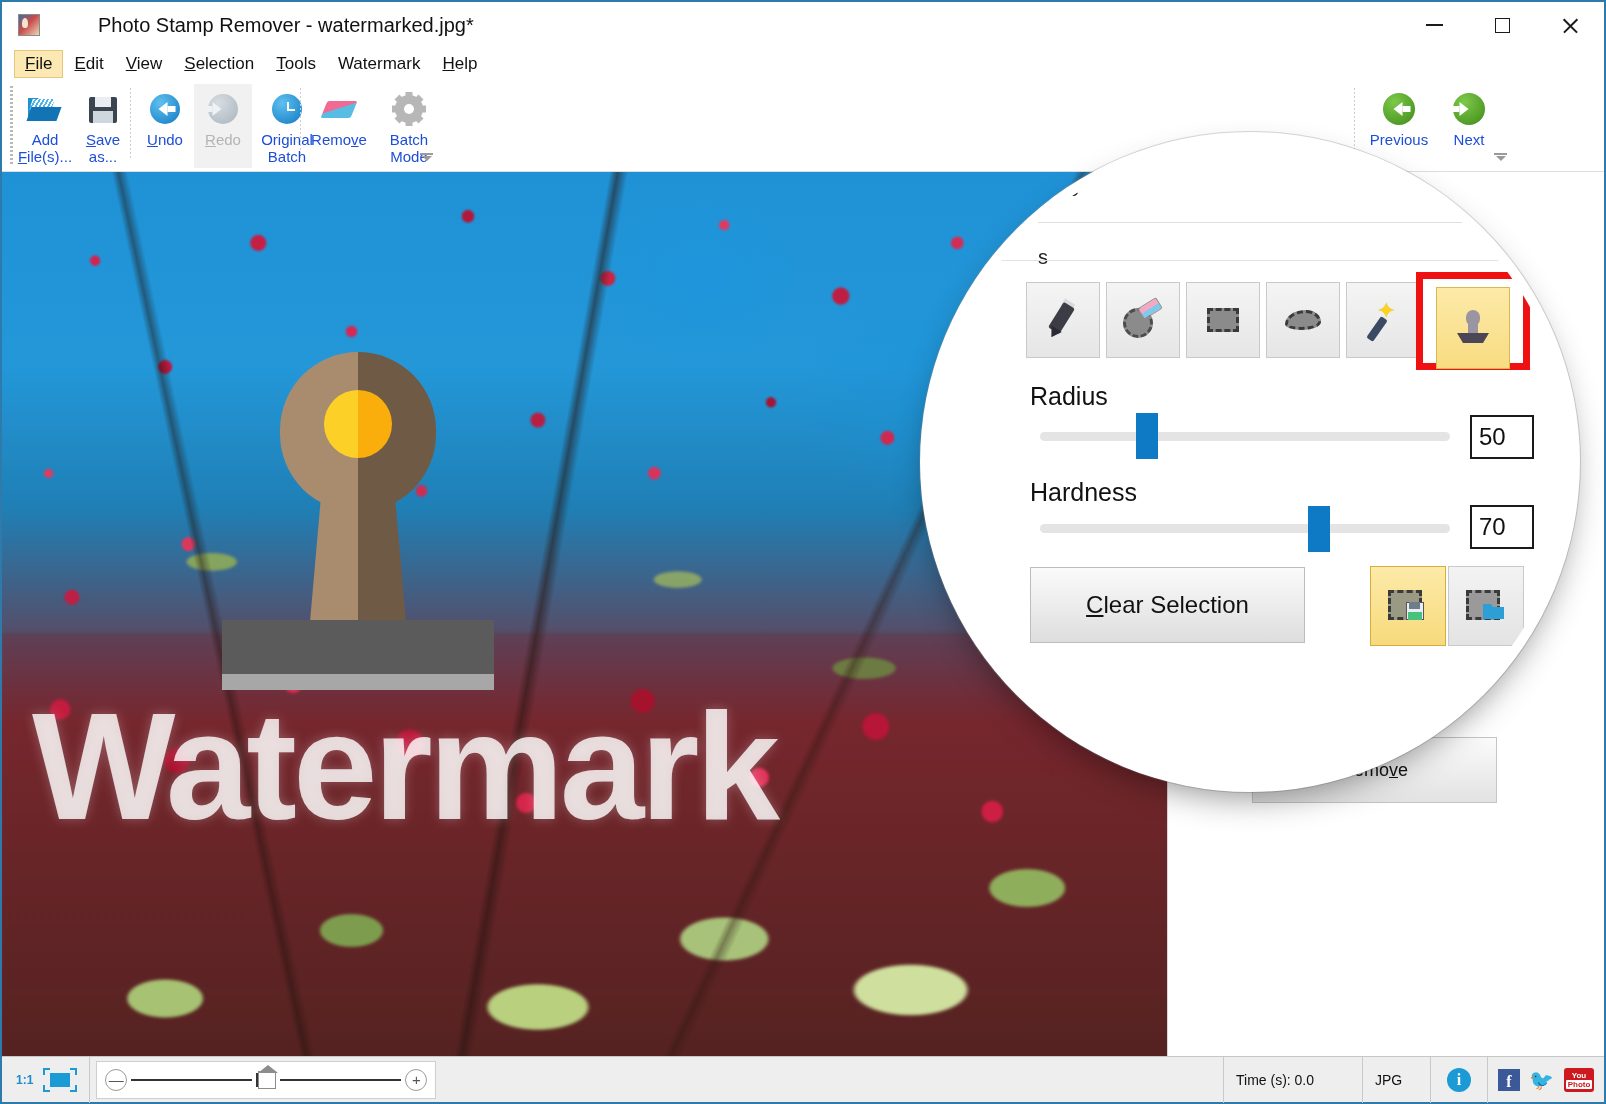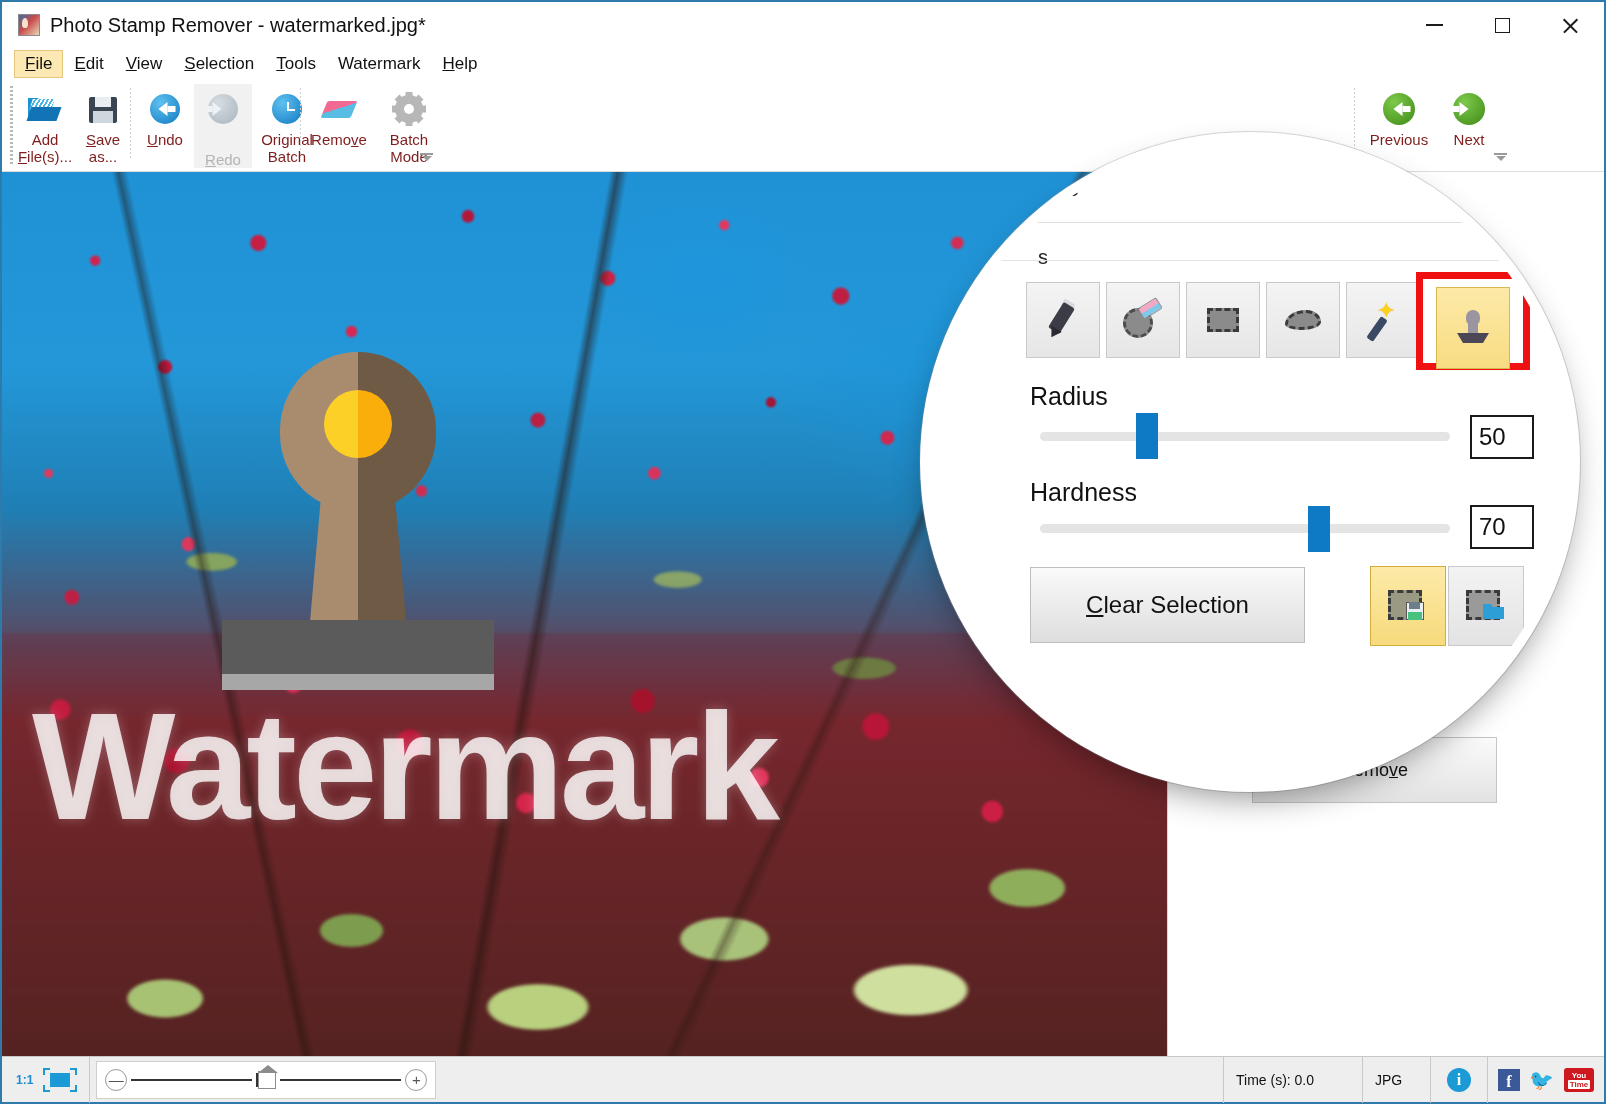--- a/index.html
+++ b/index.html
@@ -9,21 +9,21 @@
     overflow: hidden; background: #ffffff;
   }
   #app {
     position: relative; width: 1606px; height: 1104px;
     border: 2px solid #2e7aab; background: #ffffff;
   }
 
   
   .titlebar {
     position: absolute; left: 0; top: 0; width: 1602px; height: 46px;
-    background: #ffffff; display: flex; align-items: center;
+    background: #ffffff; display: flex; align-items: center; gap: 48px;
   }
   .title-icon {
     width: 22px; height: 22px; margin-left: 16px; margin-right: 10px;
     border: 1px solid #8a8a8a; background: linear-gradient(135deg,#3a6ea5 0%, #c94b4b 45%, #e8d9b5 100%);
     position: relative; flex: none;
   }
   .title-icon::after{
     content:""; position:absolute; left:3px; top:3px; width:6px; height:10px;
     background:#f2e3c9; border-radius:50% 50% 40% 40%;
   }
@@ -71,23 +71,23 @@
   .rib-sep { position: absolute; top: 8px; width: 1px; height: 72px;
     background: repeating-linear-gradient(to bottom,#cfcfcf 0 2px, transparent 2px 4px); }
   .rib-btn {
     width: 58px; display: flex; flex-direction: column; align-items: center;
     padding-top: 6px; cursor: default;
   }
   .rib-btn.wide { width: 70px; }
   .rib-btn.hl { background: #f1f1f1; }
   .rib-ico { width: 38px; height: 38px; position: relative; margin-bottom: 3px; }
   .rib-lbl {
-    font-size: 15px; line-height: 17px; color: #7f1d1d; text-align: center;
-  }
-  .rib-lbl.dis { color: #b4b4b4; margin-top: 20px; }
+    font-size: 15px; line-height: 17px; color: #1d4ed8; text-align: center;
+  }
+  .rib-lbl.dis { color: #b4b4b4; }
   .rib-expand {
     position: absolute; right: 10px; bottom: 4px; width: 14px; height: 14px;
   }
   .rib-expand::before {
     content: ""; position: absolute; left: 0; top: 3px; width: 13px; height: 1.5px; background: #9a9a9a;
   }
   .rib-expand::after {
     content: ""; position: absolute; left: 2px; top: 6px;
     border-left: 5px solid transparent; border-right: 5px solid transparent; border-top: 5px solid #9a9a9a;
   }
@@ -646,18 +646,18 @@
       <span class="sb-text">JPG</span>
     </div>
     <div class="sb-cell" style="padding:0 16px;">
       <div class="sb-info">i</div>
     </div>
     <div class="sb-cell" style="padding:0 10px; gap:10px; border-right:none;">
       <div class="sb-fb">f</div>
       <div class="sb-tw">🐦</div>
       <div class="sb-yt">
           <span>You</span>
-          <span style="background:#fff;color:#cc181e;padding:0 2px;border-radius:1px;">Time</span>
+          <span style="background:#fff;color:#cc181e;padding:0 2px;border-radius:1px;">Photo</span>
         </div>
     </div>
   </div>
 
 </div>
 
 </body></html>

